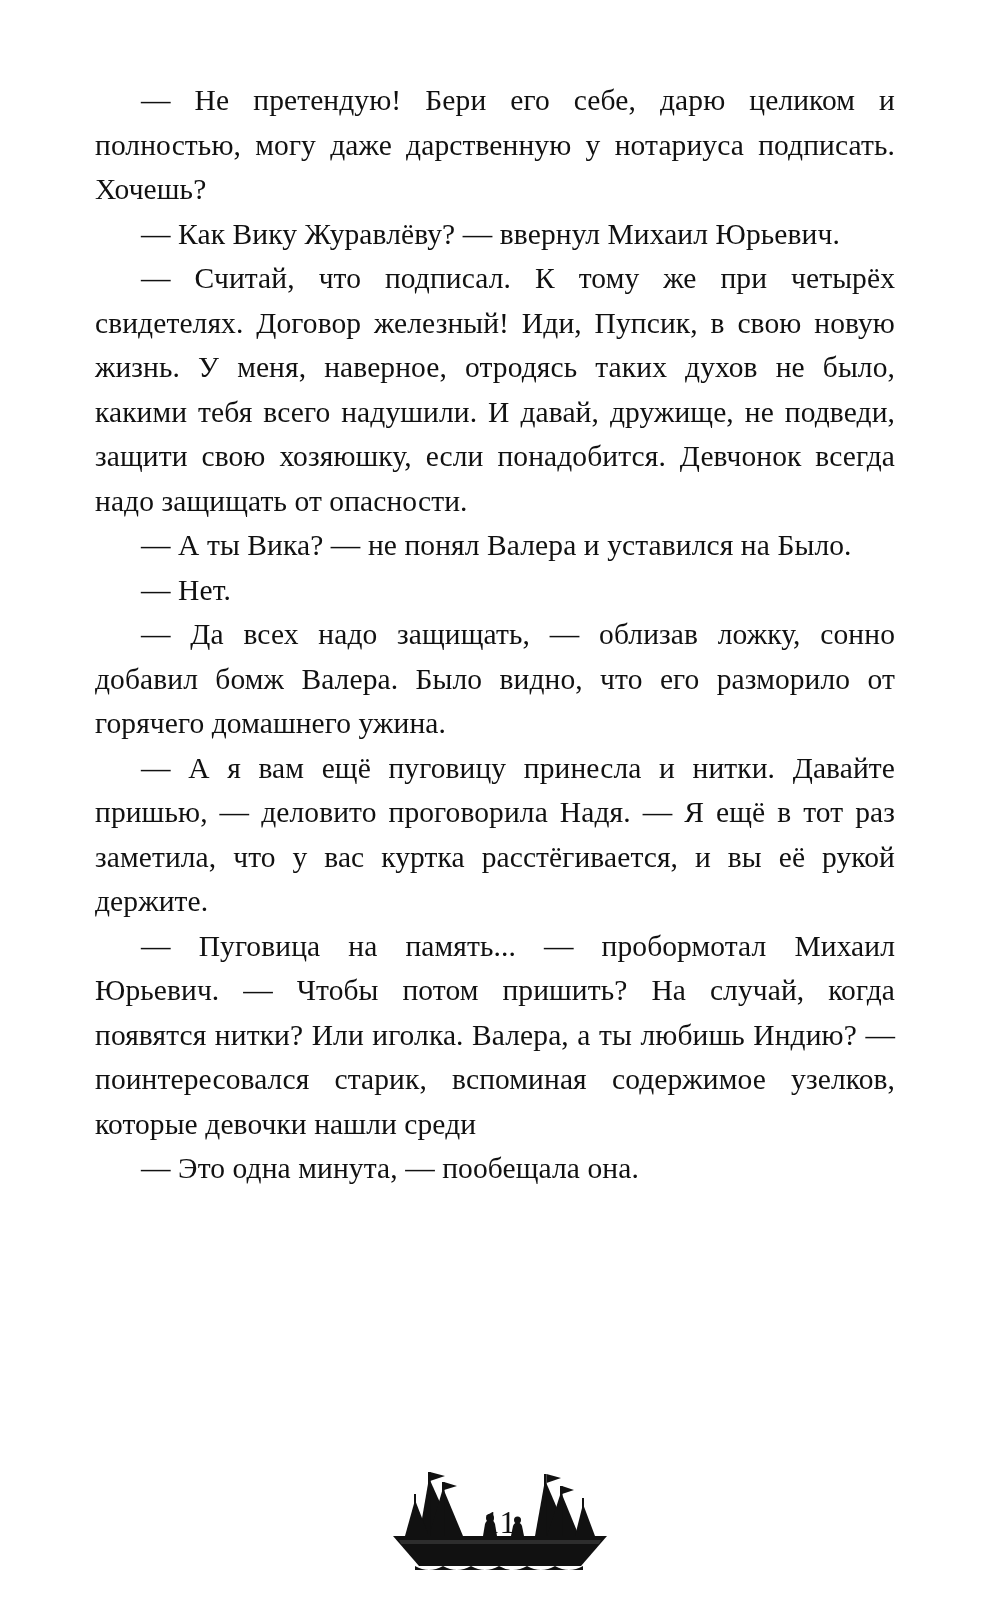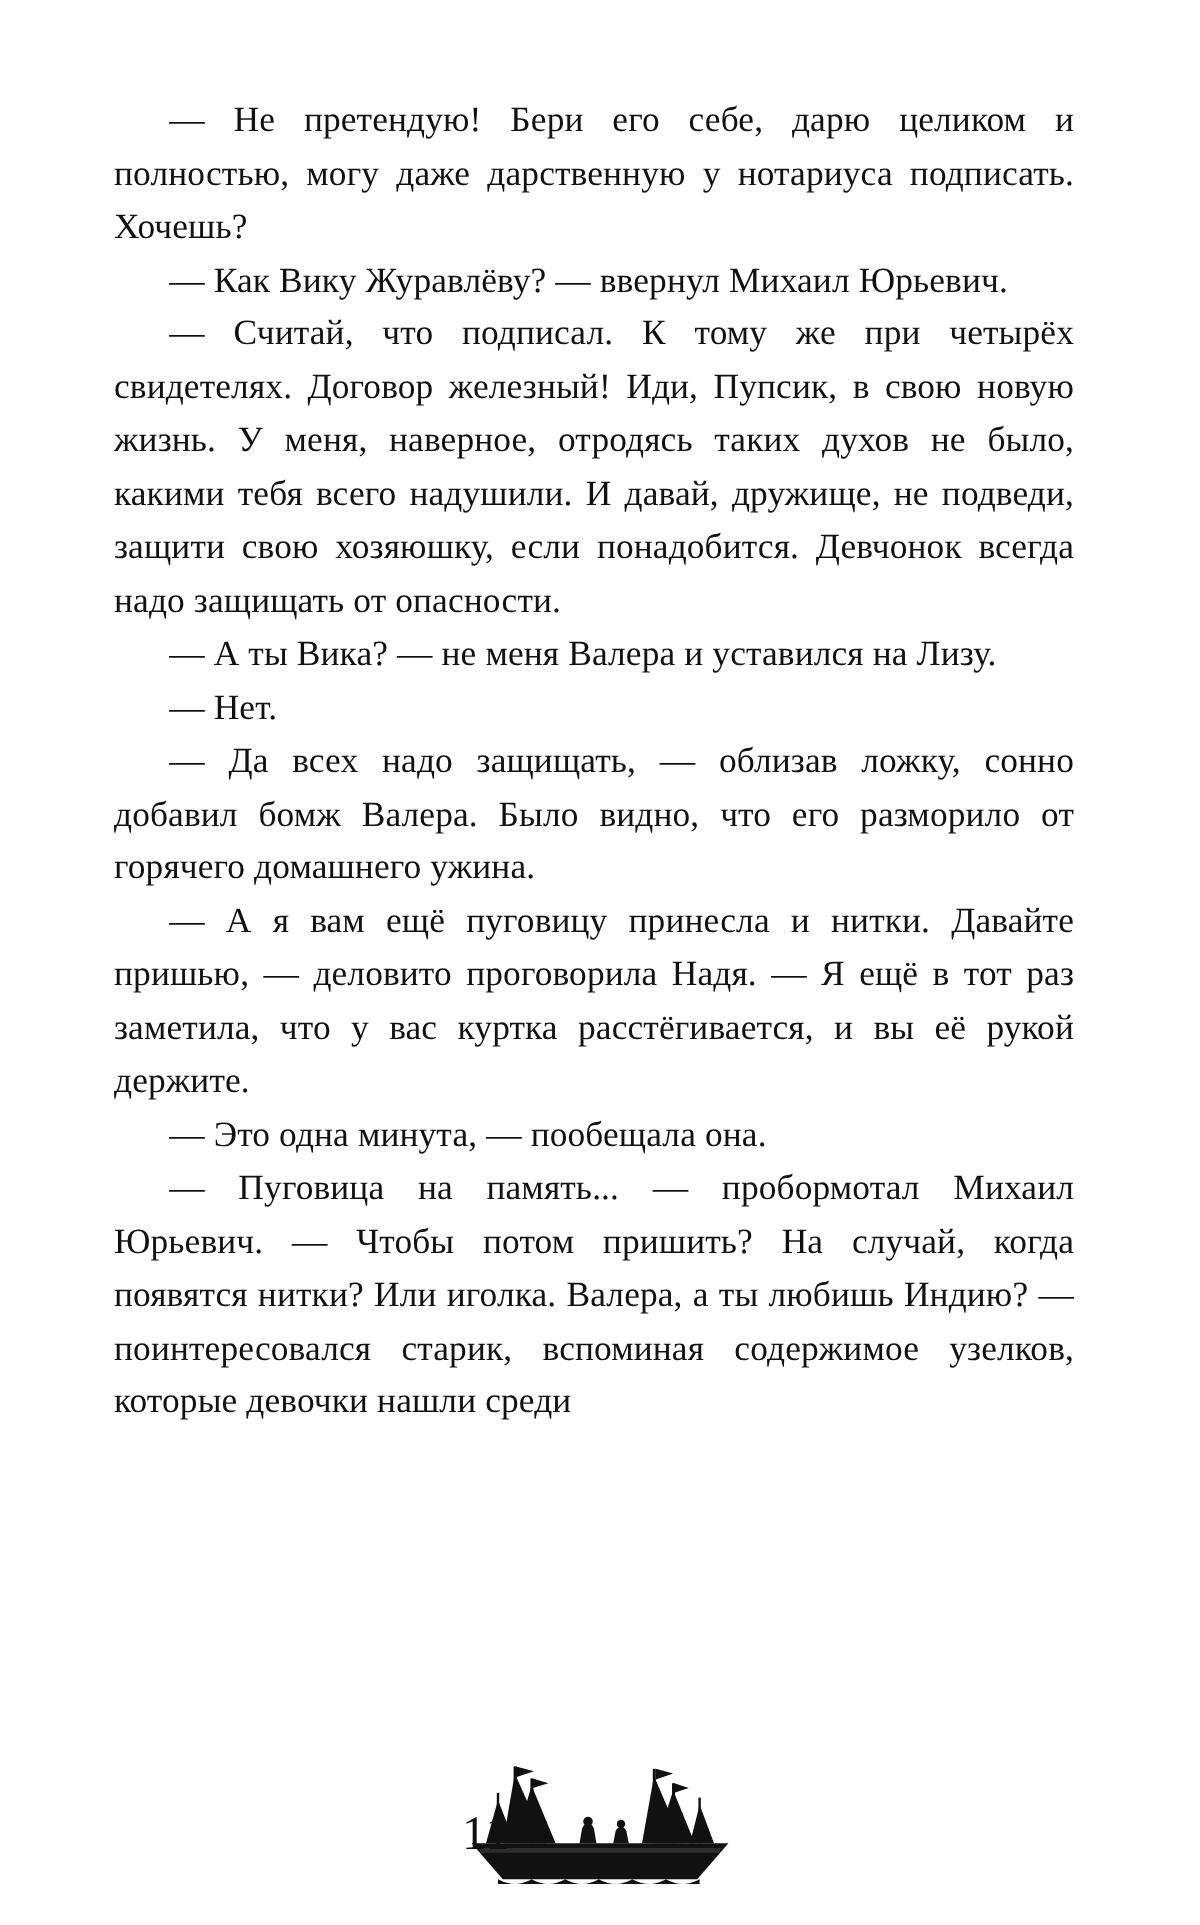--- a/index.html
+++ b/index.html
@@ -53,41 +53,42 @@
     height: 120px;
   }
   .ornament-wrap svg {
     display: block;
   }
   .page-number {
     position: absolute;
     left: 0;
     top: 42px;
     width: 230px;
+    text-align: center;
     font-family: "Liberation Serif", "DejaVu Serif", serif;
-    font-size: 40px;
+    font-size: 32px;
     color: #111111;
     letter-spacing: 1px;
   }
 </style>
 </head>
 <body>
 
 <div class="page">
 
   <div class="text-column">
     <p class="para first">— Не претендую! Бери его себе, дарю целиком и полностью, могу даже дарственную у нотариуса подписать. Хочешь?</p>
     <p class="para">— Как Вику Журавлёву? — ввернул Михаил Юрьевич.</p>
     <p class="para">— Считай, что подписал. К тому же при четырёх свидетелях. Договор железный! Иди, Пупсик, в свою новую жизнь. У меня, наверное, отродясь таких духов не было, какими тебя всего надушили. И давай, дружище, не подведи, защити свою хозяюшку, если понадобится. Девчонок всегда надо защищать от опасности.</p>
-    <p class="para">— А ты Вика? — не меня Валера и уставился на Лизу.</p>
+    <p class="para">— А ты Вика? — не понял Валера и уставился на Было.</p>
     <p class="para">— Нет.</p>
     <p class="para">— Да всех надо защищать, — облизав ложку, сонно добавил бомж Валера. Было видно, что его разморило от горячего домашнего ужина.</p>
     <p class="para">— А я вам ещё пуговицу принесла и нитки. Давайте пришью, — деловито проговорила Надя. — Я ещё в тот раз заметила, что у вас куртка расстёгивается, и вы её рукой держите.</p>
+    <p class="para">— Пуговица на память... — пробормотал Михаил Юрьевич. — Чтобы потом пришить? На случай, когда появятся нитки? Или иголка. Валера, а ты любишь Индию? — поинтересовался старик, вспоминая содержимое узелков, которые девочки нашли среди</p>
     <p class="para">— Это одна минута, — пообещала она.</p>
-    <p class="para">— Пуговица на память... — пробормотал Михаил Юрьевич. — Чтобы потом пришить? На случай, когда появятся нитки? Или иголка. Валера, а ты любишь Индию? — поинтересовался старик, вспоминая содержимое узелков, которые девочки нашли среди</p>
   </div>
 
   <div class="footer">
     <div class="ornament-wrap">
       <svg width="230" height="110" viewBox="0 0 230 110">
         <g fill="#111111">
 
           <path d="M8 74 L222 74 L196 104 L34 104 Z"></path>
 
           <path d="M14 78 L216 78 L214 82 L16 82 Z" fill="#ffffff" opacity="0.12"></path>

